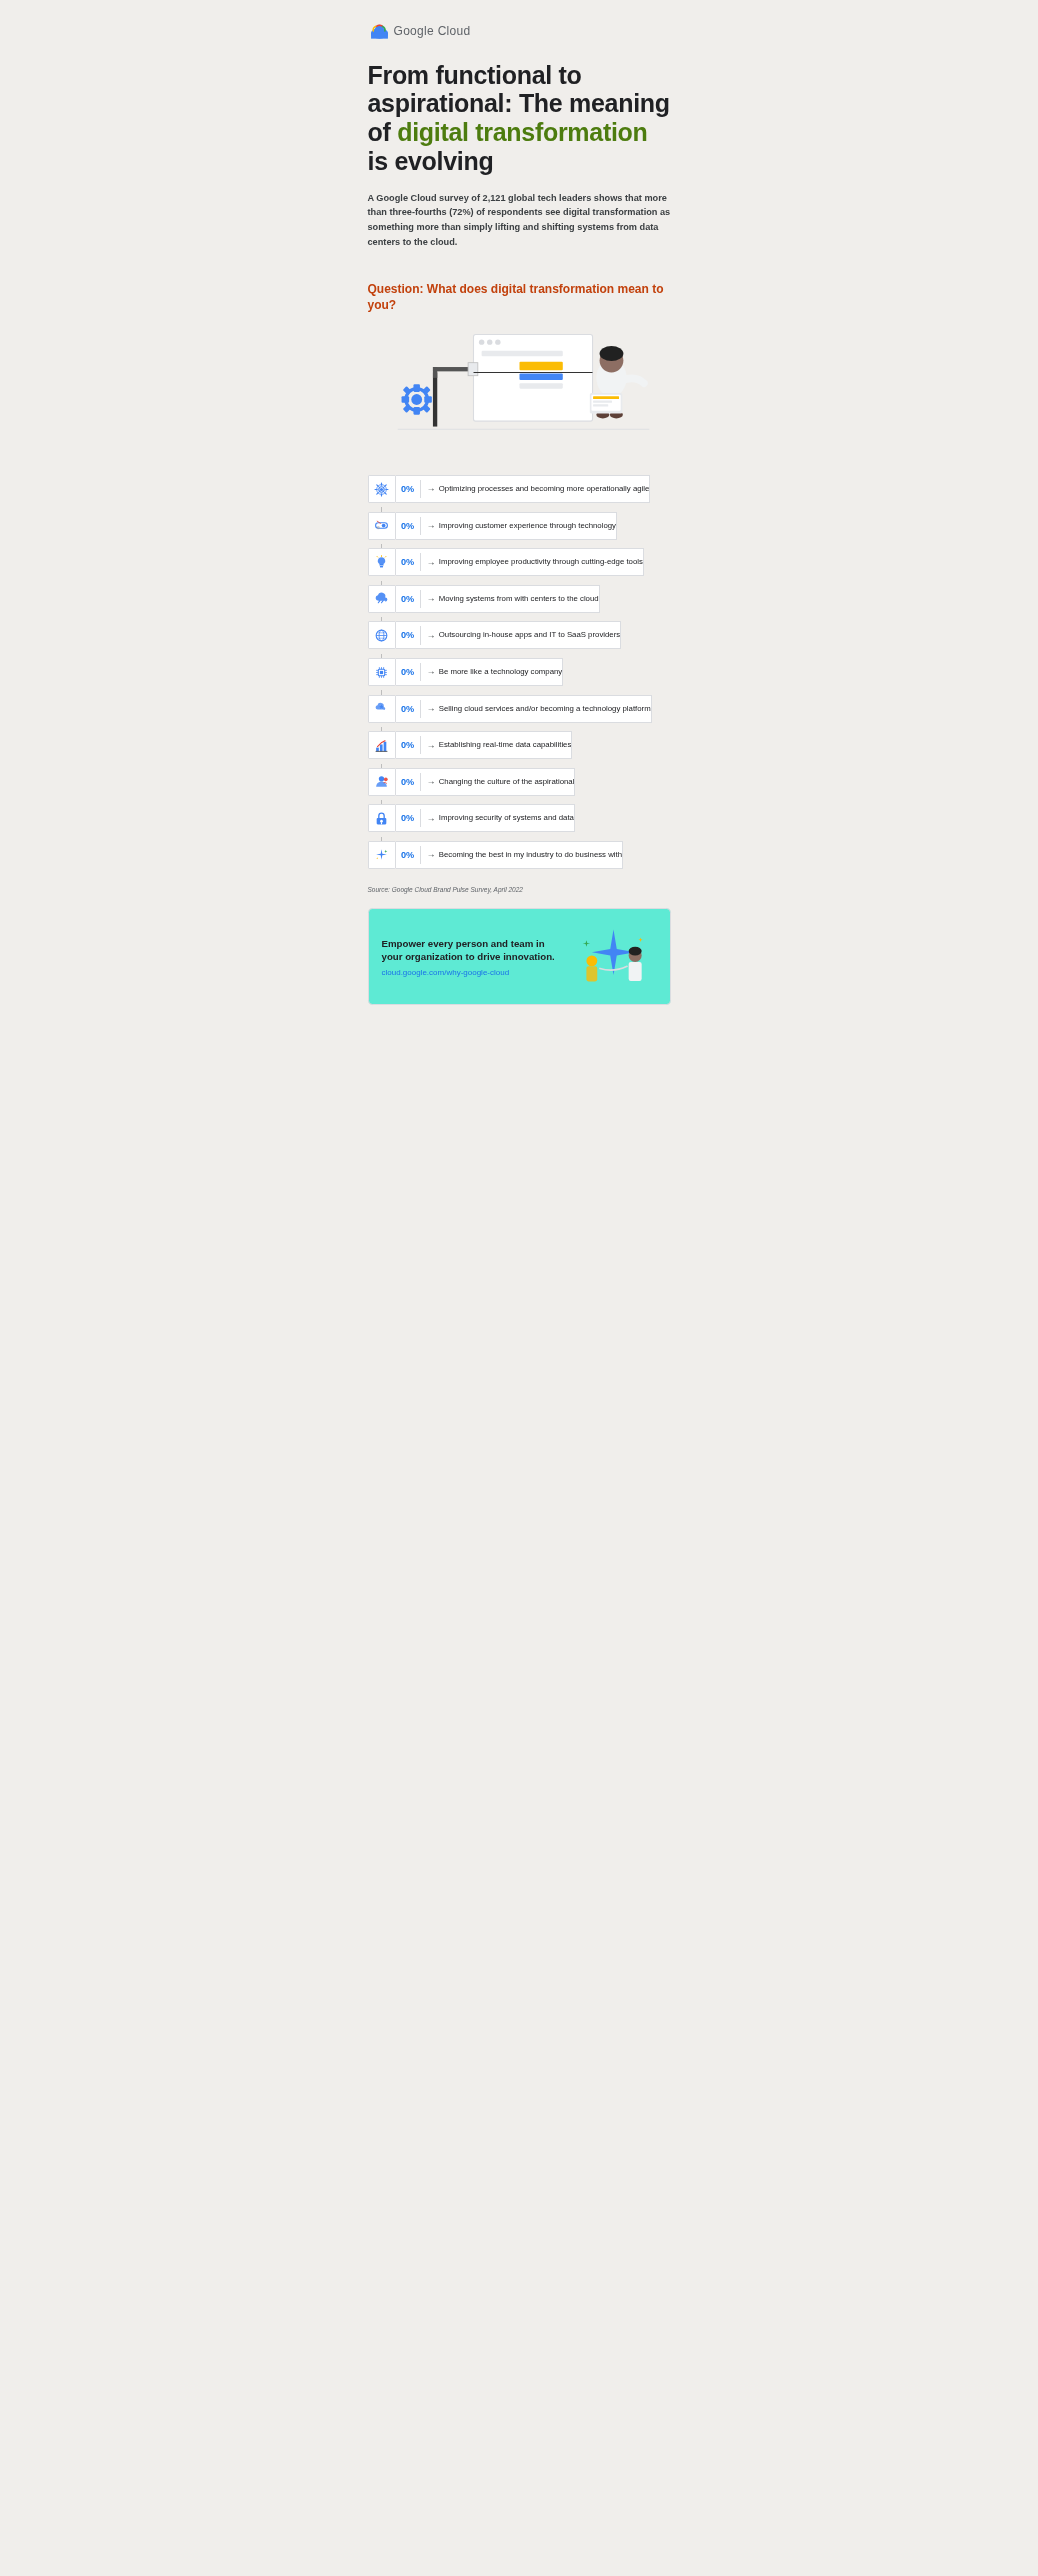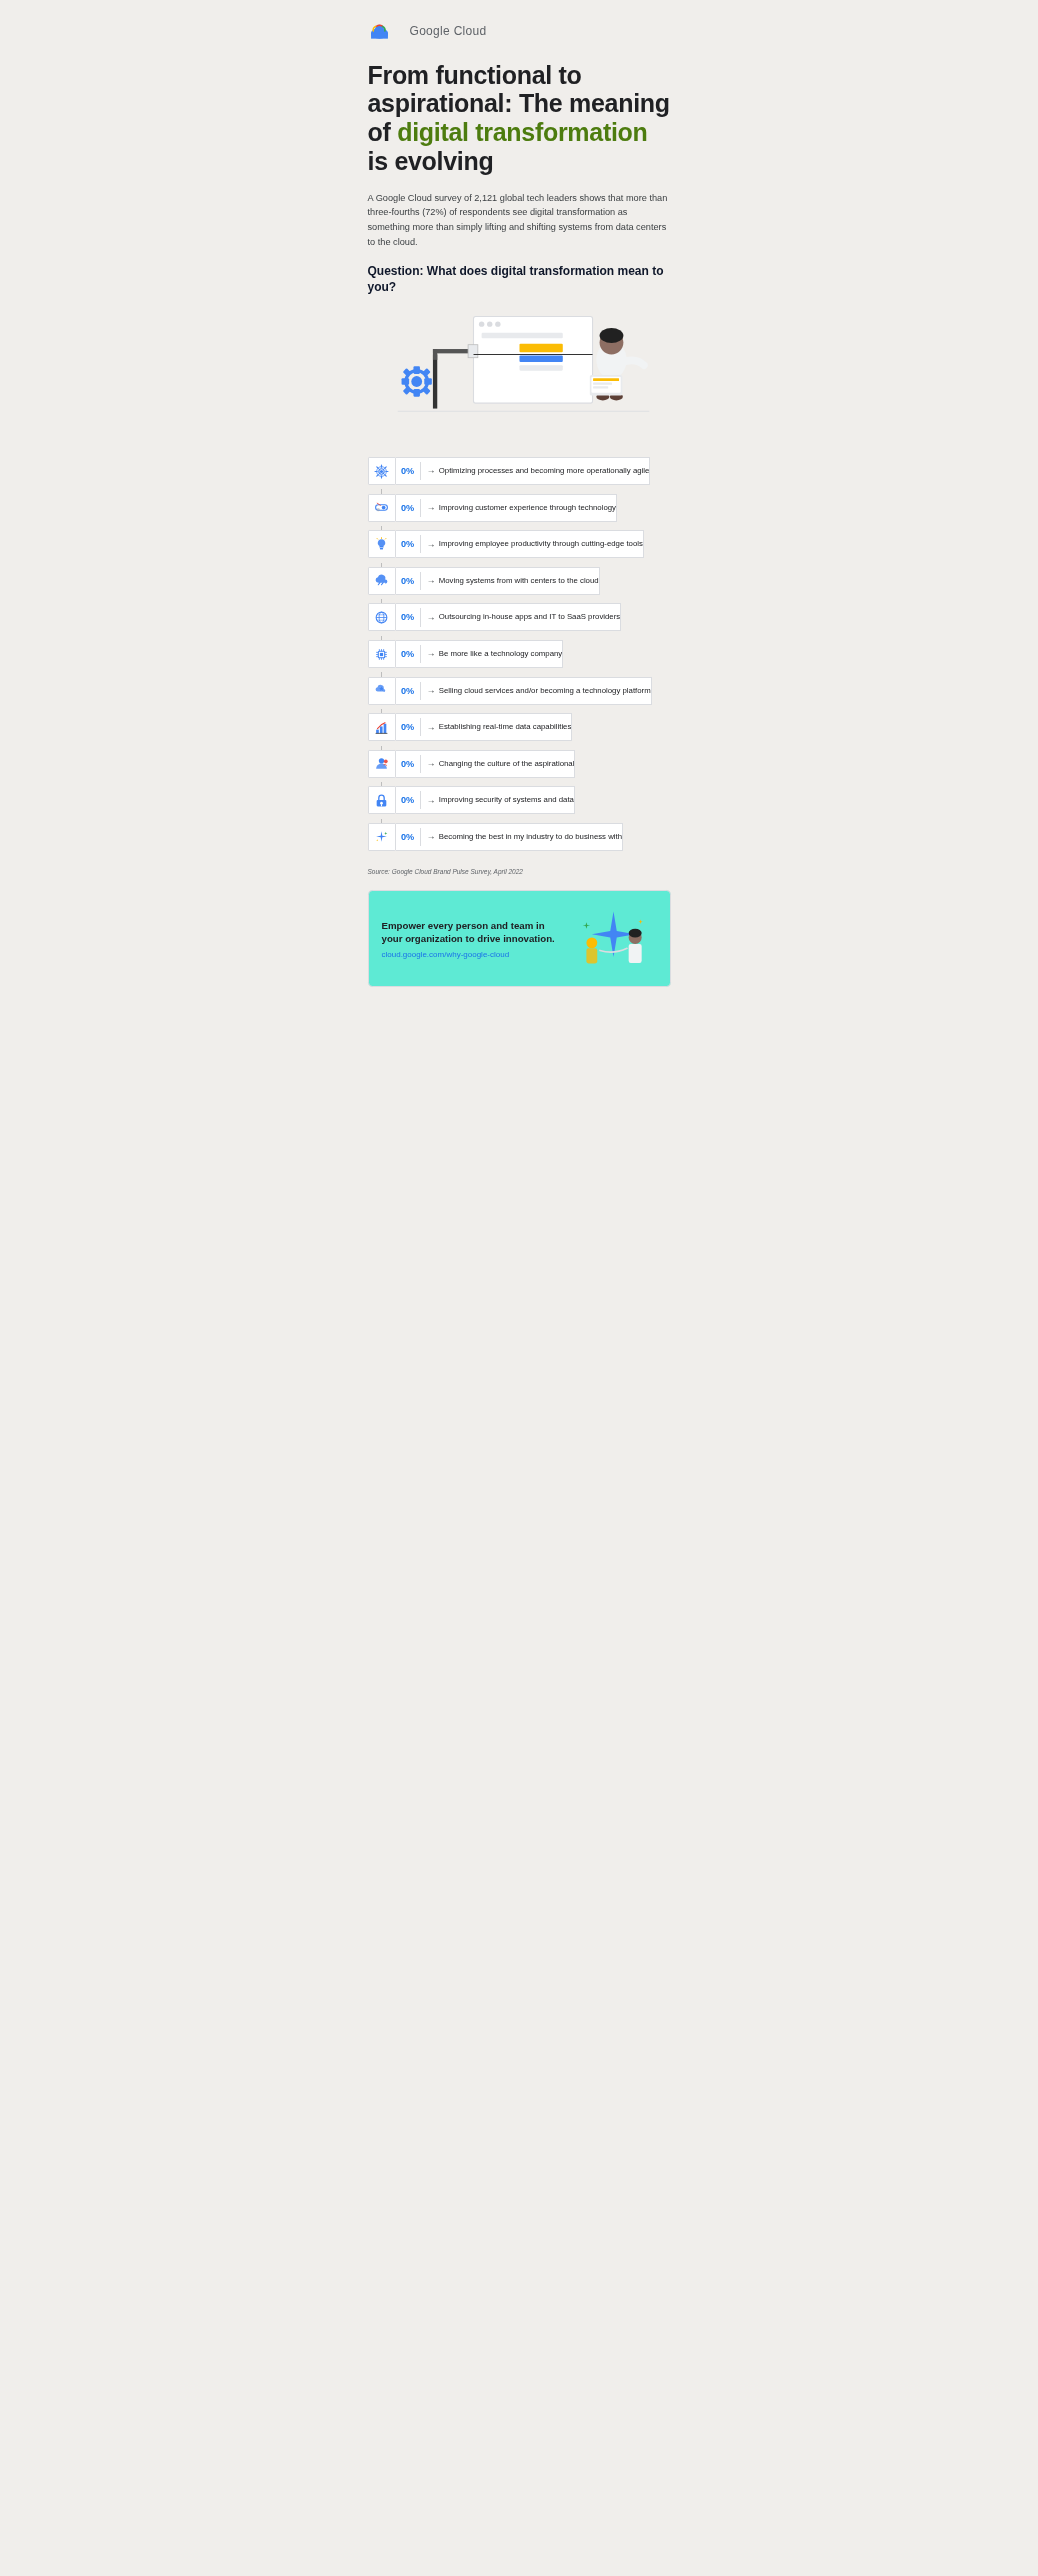--- a/index.html
+++ b/index.html
@@ -18,21 +18,21 @@
     
     .header {
       display: flex;
       align-items: center;
       gap: 5.4px;
       margin-bottom: 19.5px;
     }
     .google-cloud-logo {
       display: flex;
       align-items: center;
-      gap: 19px;
+      gap: 3px;
     }
     .logo-icon {
       width: 23px;
       height: 19.5px;
     }
     .logo-text {
       font-size: 12px;
       color: #5f6368;
       font-weight: 400;
       letter-spacing: 0.3px;
@@ -49,28 +49,29 @@
     }
     .main-title .highlight {
       color: #4d7c0f;
     }
 
     
     .description {
       font-size: 9.2px;
       color: #3c4043;
       line-height: 1.6;
-      margin-bottom: 15px;
+      margin-bottom: 33px;
+      font-weight: bold;
     }
 
     
     .question {
       font-size: 12px;
       font-weight: 700;
-      color: #0f172a;
+      color: #c2410c;
       line-height: 1.3;
       margin-bottom: 15px;
     }
 
     
     .illustration {
       width: 100%;
       margin-bottom: 5.4px;
       position: relative;
       height: 141px;

